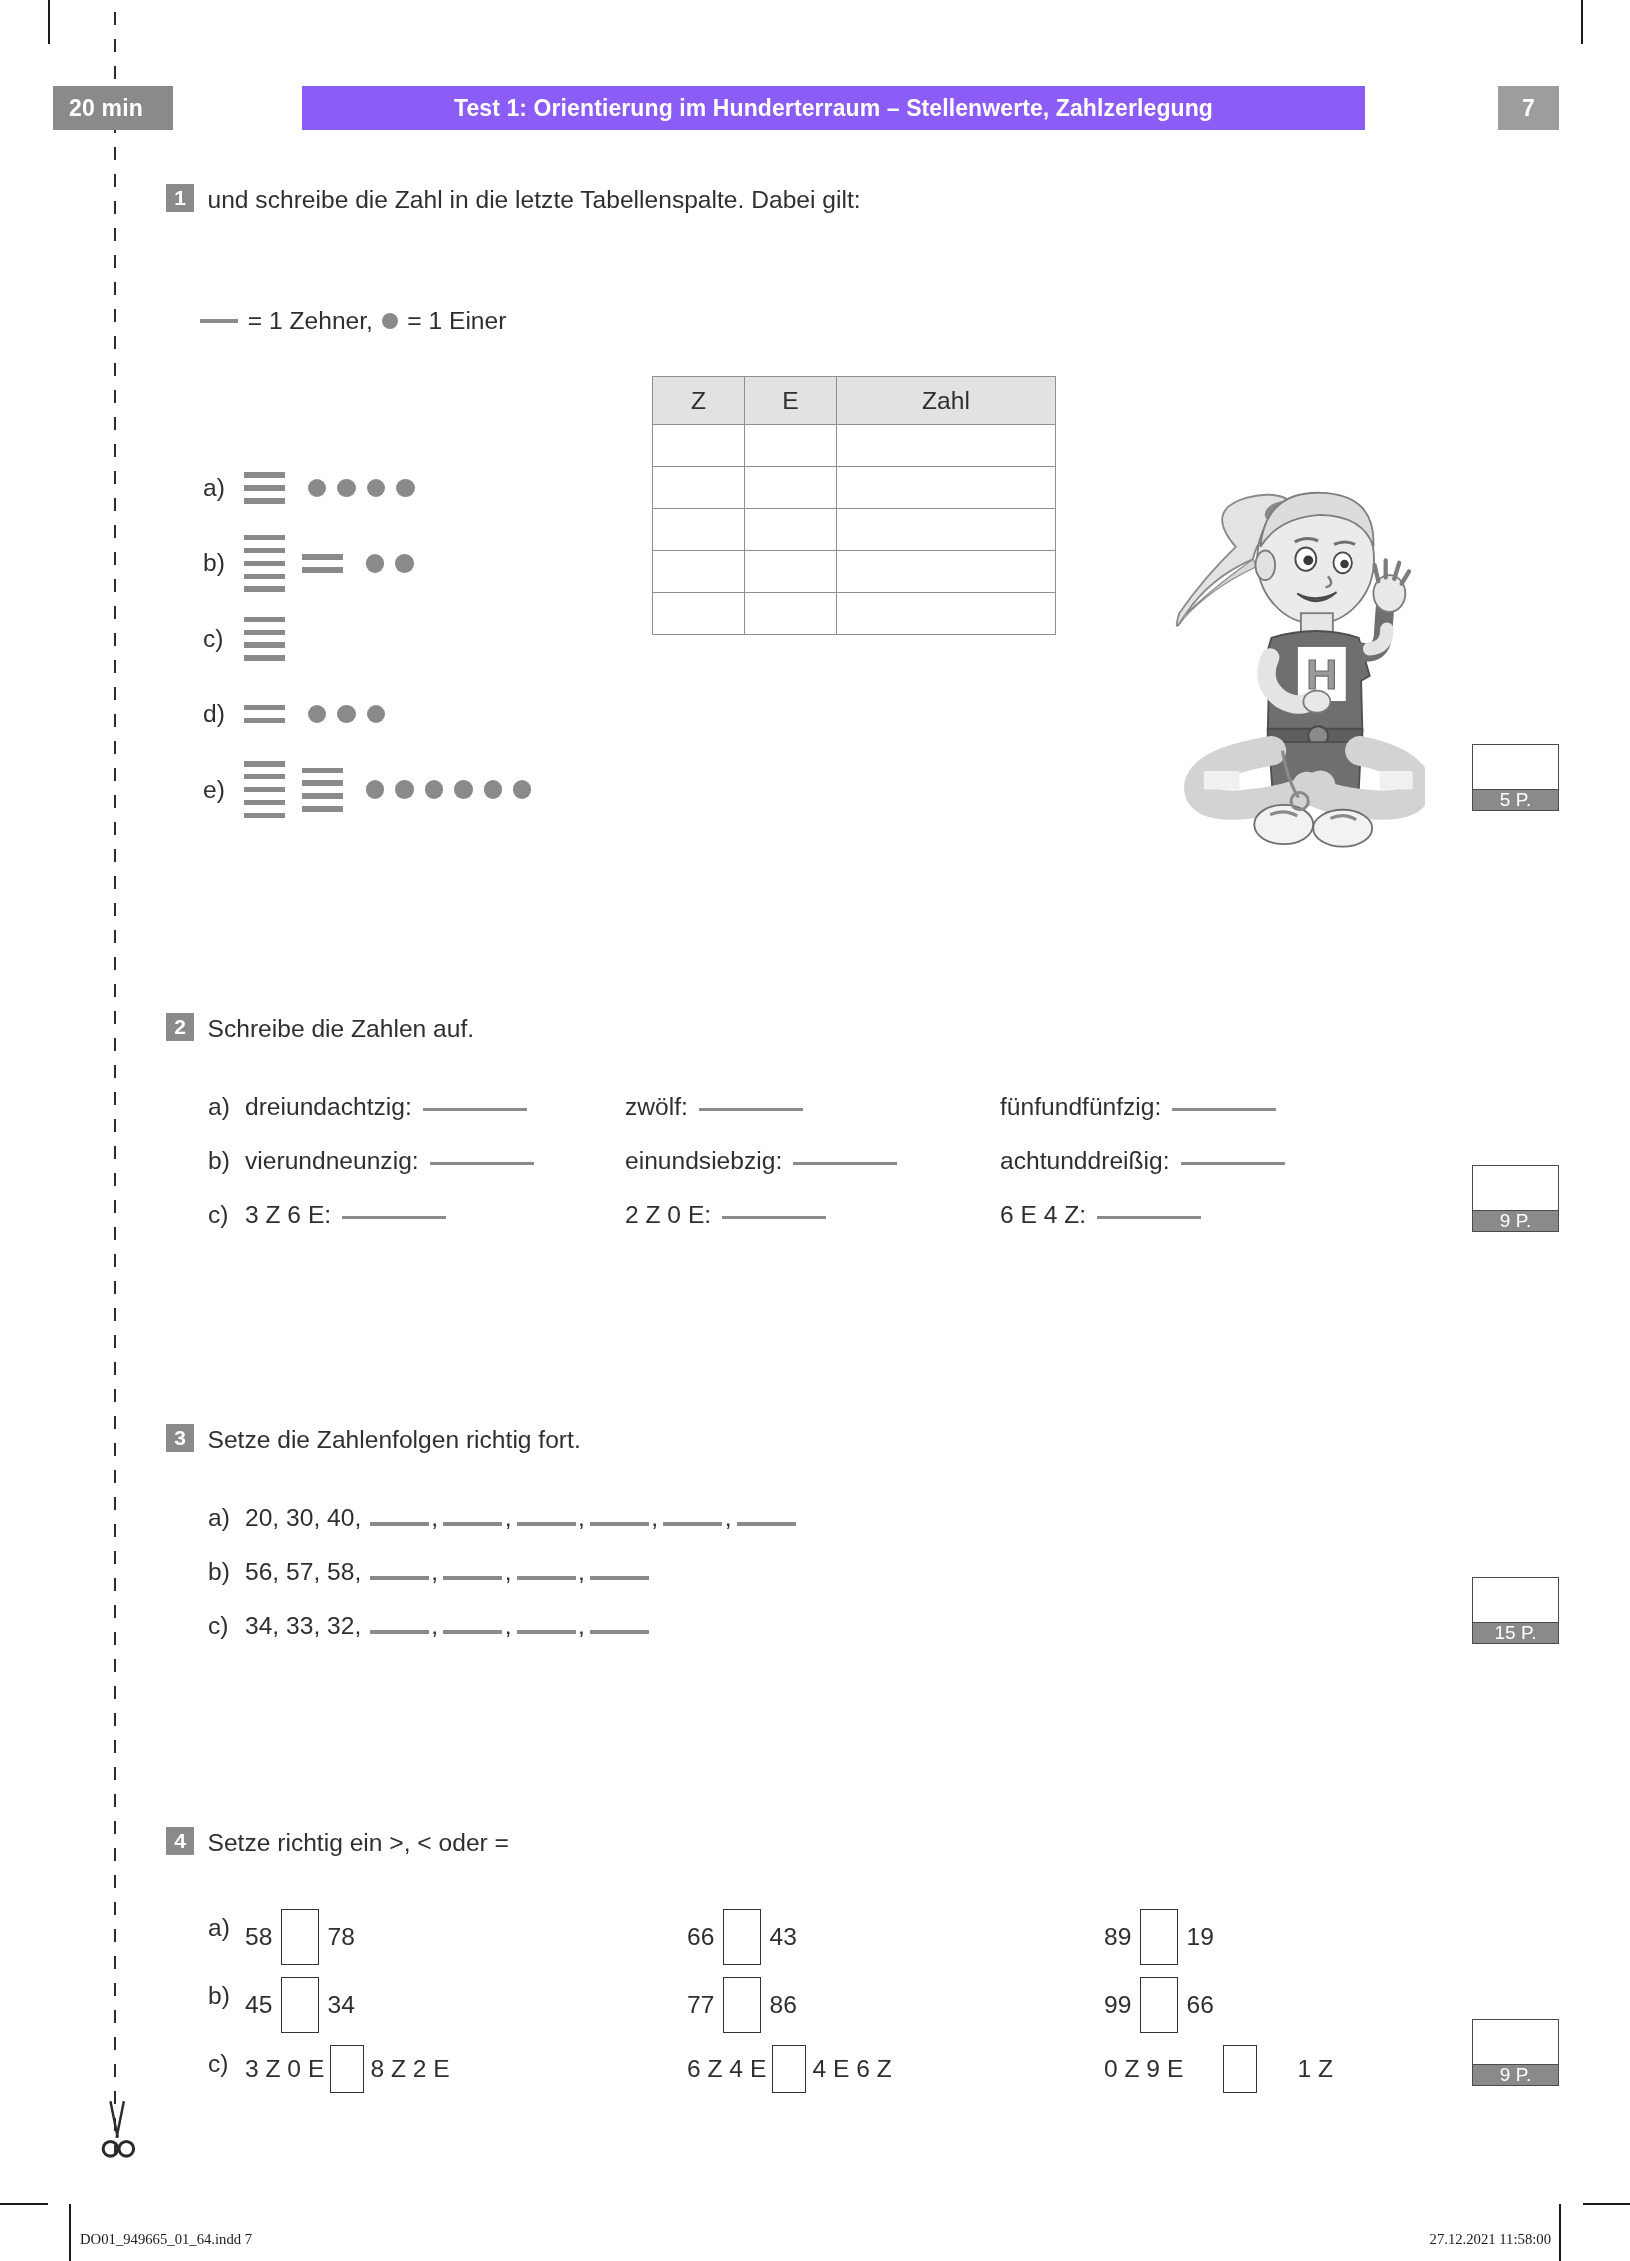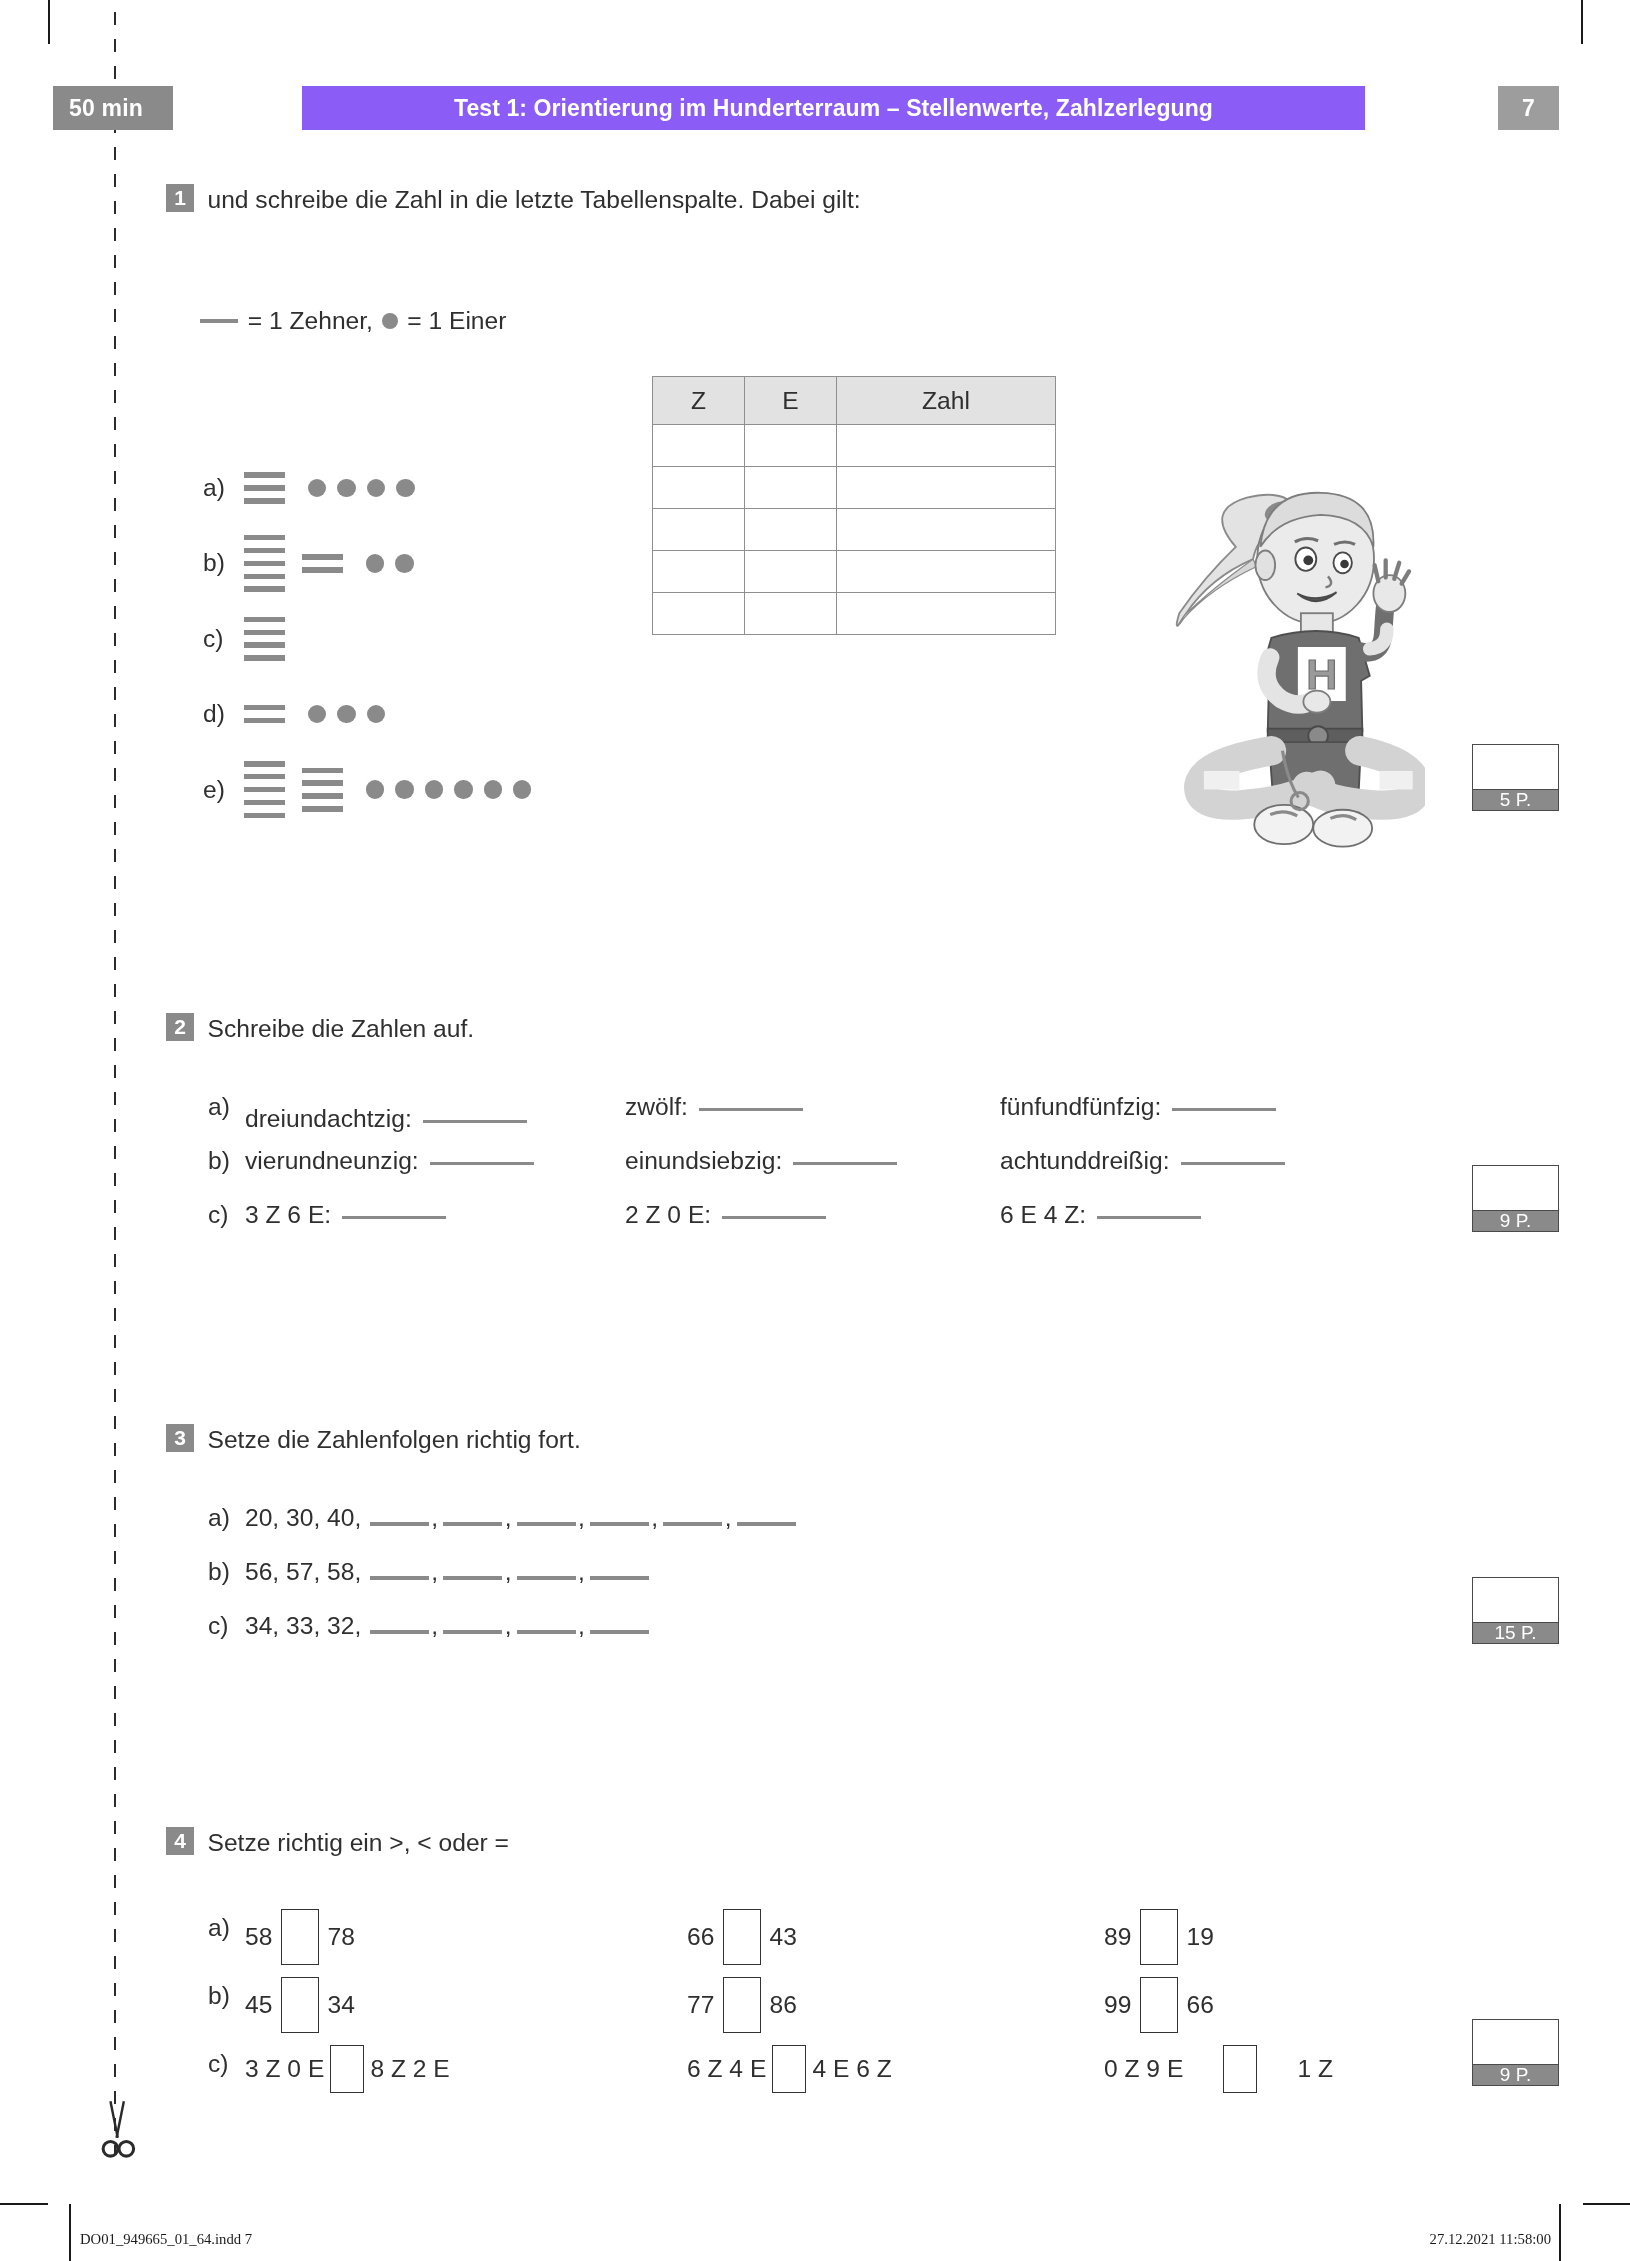--- a/index.html
+++ b/index.html
@@ -140,21 +140,21 @@
   <div class="scissors">
     <svg viewBox="0 0 90 100" width="55" height="61" aria-hidden="true">
       <path d="M40 2 L52 62" stroke="#2b2b2b" stroke-width="4" fill="none"></path>
       <path d="M62 2 L50 62" stroke="#2b2b2b" stroke-width="4" fill="none"></path>
       <circle cx="40" cy="80" r="12" stroke="#2b2b2b" stroke-width="5" fill="none"></circle>
       <circle cx="66" cy="80" r="12" stroke="#2b2b2b" stroke-width="5" fill="none"></circle>
     </svg>
   </div>
 
   <div class="hdr hdr-time">
-    <span>50 min</span>
+    <span>20 min</span>
   </div>
   <div class="hdr hdr-title">
     <span>Test 1: Orientierung im Hunderterraum – Stellenwerte, Zahlzerlegung</span>
   </div>
   <div class="hdr hdr-page">
     <span>7</span>
   </div>
 
   <div class="task" style="left:166px;top:184px;width:982px;">
     <div class="task-head">
@@ -358,21 +358,21 @@
 
   <div class="task" style="left:166px;top:1013px;width:1228px;">
     <div class="task-head">
       <span class="task-num">2</span>
       <div class="task-text">Schreibe die Zahlen auf.</div>
     </div>
   </div>
   <div id="task2-items" style="position:absolute;left:208px;top:1093px;width:1234px;">
       <div style="position: relative; height: 54px; font-size: 24.6px; color: rgb(47, 47, 47);">
         <span style="position: absolute; left: 0px; top: 0px;">a)</span>
-        <span style="position: absolute; left: 37px; top: 12px; white-space: nowrap;"><span>dreiundachtzig:</span><span class="ansline" style="width: 104px; margin-left: 11px;"></span></span>
+        <span style="position: absolute; left: 37px; top: 0px; white-space: nowrap;"><span>dreiundachtzig:</span><span class="ansline" style="width: 104px; margin-left: 11px;"></span></span>
         <span style="position: absolute; left: 417px; top: 0px; white-space: nowrap;"><span>zwölf:</span><span class="ansline" style="width: 104px; margin-left: 11px;"></span></span>
         <span style="position: absolute; left: 792px; top: 0px; white-space: nowrap;"><span>fünfundfünfzig:</span><span class="ansline" style="width: 104px; margin-left: 11px;"></span></span>
       </div>
       <div style="position: relative; height: 54px; font-size: 24.6px; color: rgb(47, 47, 47);">
         <span style="position: absolute; left: 0px; top: 0px;">b)</span>
         <span style="position: absolute; left: 37px; top: 0px; white-space: nowrap;"><span>vierundneunzig:</span><span class="ansline" style="width: 104px; margin-left: 11px;"></span></span>
         <span style="position: absolute; left: 417px; top: 0px; white-space: nowrap;"><span>einundsiebzig:</span><span class="ansline" style="width: 104px; margin-left: 11px;"></span></span>
         <span style="position: absolute; left: 792px; top: 0px; white-space: nowrap;"><span>achtunddreißig:</span><span class="ansline" style="width: 104px; margin-left: 11px;"></span></span>
       </div>
       <div style="position: relative; height: 54px; font-size: 24.6px; color: rgb(47, 47, 47);">

